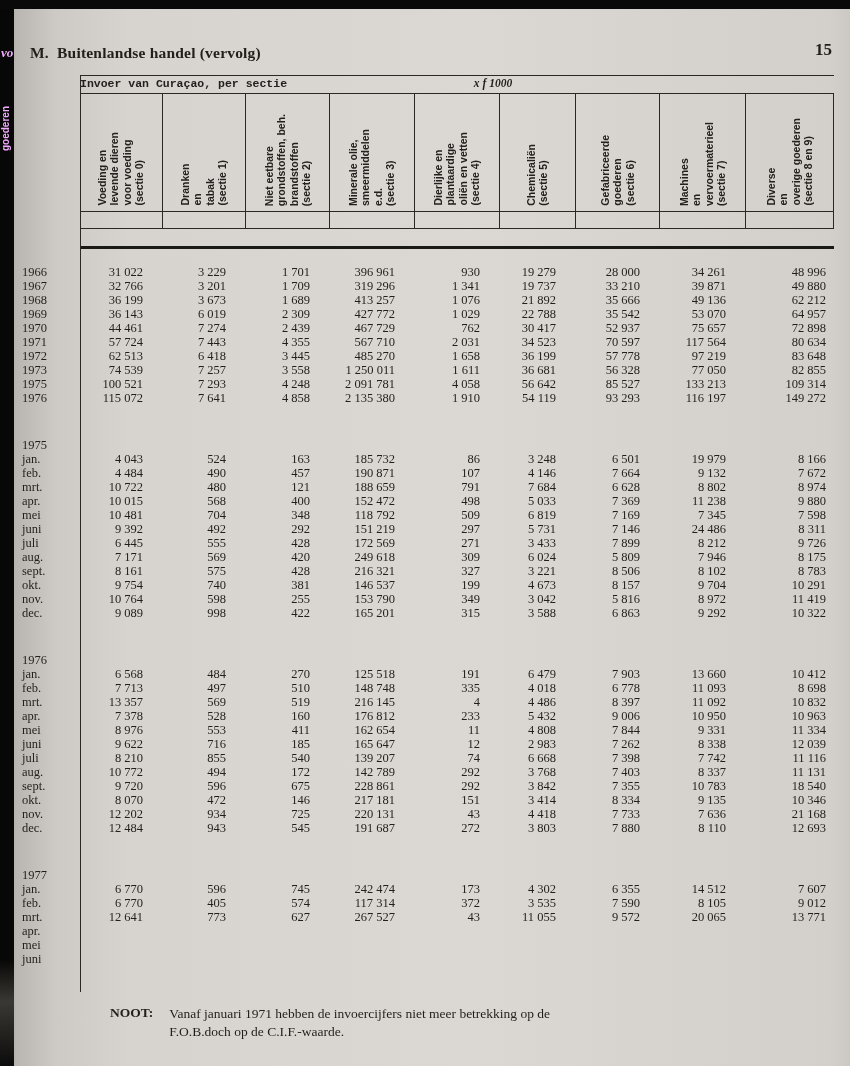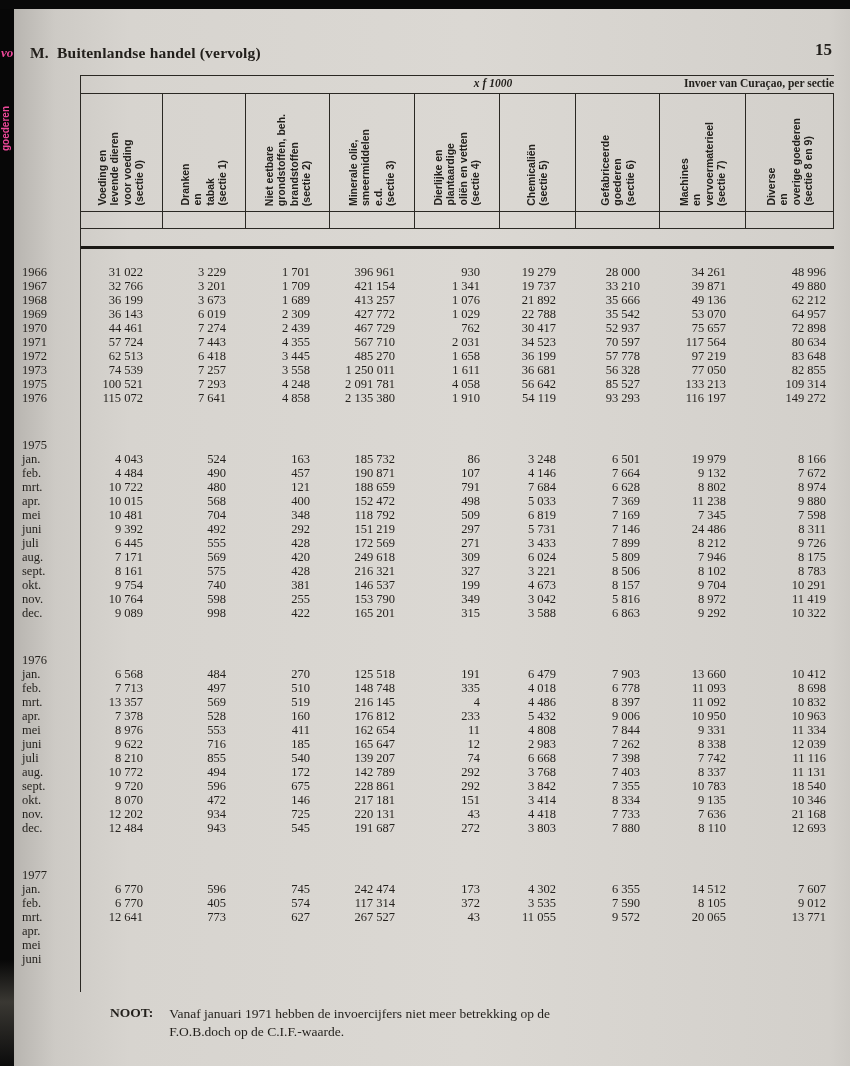--- a/index.html
+++ b/index.html
@@ -9,42 +9,42 @@
     font-family:"Liberation Serif", serif;
     color:#221f1b;
   }
   .page{
     position:absolute;inset:0;
     background:linear-gradient(90deg,#999690 0px,#b9b6b1 16px,#cdcac5 55px,#d7d4cf 130px,#dbd8d3 470px,#d3d0cb 830px,#ccc9c4 850px);
   }
   .topbar{position:absolute;top:0;left:0;right:0;height:9px;background:#090909;z-index:6;}
   .spine{position:absolute;top:0;left:0;width:14px;height:1066px;z-index:5;
     background:linear-gradient(180deg,#070707 0%,#070707 90%,#3a3833 94%,#0b0b0b 100%);}
-  .edge-frag{position:absolute;z-index:7;color:#ec4899;font-weight:bold;}
+  .edge-frag{position:absolute;z-index:7;color:#f0abfc;font-weight:bold;}
   .frag-top{left:1px;top:45px;font-style:italic;font-size:13px;}
   .frag-side{left:0px;top:106px;font-family:"Liberation Sans",sans-serif;font-size:10px;
     writing-mode:vertical-rl;transform:rotate(180deg);white-space:pre;}
   .frag-colnum{position:absolute;left:-14px;top:156px;color:#85827c;font-weight:bold;font-size:12px;z-index:7;}
 
   .page-title{position:absolute;left:30px;top:44px;font-size:15.5px;font-weight:bold;white-space:pre;letter-spacing:.2px;}
   .page-number{position:absolute;right:18px;top:40px;font-size:17px;font-weight:bold;}
 
   .twrap{position:absolute;left:18px;top:75px;width:816px;height:917px;z-index:2;}
   .rule{position:absolute;left:62px;width:754px;height:1px;background:#2a2823;}
   .rule.r-top{top:0;}
   .rule.r-title{top:18px;}
   .rule.r-head{top:136px;}
   .rule.r-unit{top:153px;}
   .rule.r-thick{top:171px;height:2.5px;background:#1b1915;}
   .vline-main{position:absolute;left:62px;top:0;width:1px;height:917px;background:#2a2823;}
 
   .grid{display:grid;grid-template-columns:62px 83px 83px 84px 85px 85px 76px 84px 86px 88px;}
 
-  .t-title{position:absolute;top:2px;left:62px;width:754px;text-align:right;
-    font-family:Liberation Serif, serif;font-weight:bold;font-size:11.5px;color:#23211d;}
+  .t-title{position:absolute;top:2px;left:62px;width:754px;text-align:left;
+    font-family:Liberation Mono, monospace;font-weight:bold;font-size:11.5px;color:#23211d;}
 
   .thead{position:absolute;top:18px;left:0;width:816px;height:118px;}
   .hcell{border-right:1px solid #2a2823;display:flex;justify-content:center;align-items:flex-end;padding-bottom:5px;overflow:hidden;}
   .hcell.spacer{border-right:none;}
   .vtext{writing-mode:vertical-rl;transform:rotate(180deg);white-space:pre;
     font-family:"Liberation Sans",sans-serif;font-weight:700;font-size:10.5px;line-height:1.18;color:#23211d;}
 
   .tunit{position:absolute;top:136px;left:0;width:816px;height:17px;}
   .tunit .ucell{border-right:1px solid #2a2823;height:17px;}
   .tunit .ucell.spacer{border-right:none;}
@@ -175,21 +175,21 @@
           <div class="cell num">19 279</div>
           <div class="cell num">28 000</div>
           <div class="cell num">34 261</div>
           <div class="cell num last">48 996</div>
         </div>
         <div class="grid row">
           <div class="cell label">1967</div>
           <div class="cell num">32 766</div>
           <div class="cell num">3 201</div>
           <div class="cell num">1 709</div>
-          <div class="cell num">421 154</div>
+          <div class="cell num">319 296</div>
           <div class="cell num">1 341</div>
           <div class="cell num">19 737</div>
           <div class="cell num">33 210</div>
           <div class="cell num">39 871</div>
           <div class="cell num last">49 880</div>
         </div>
         <div class="grid row">
           <div class="cell label">1968</div>
           <div class="cell num">36 199</div>
           <div class="cell num">3 673</div>

